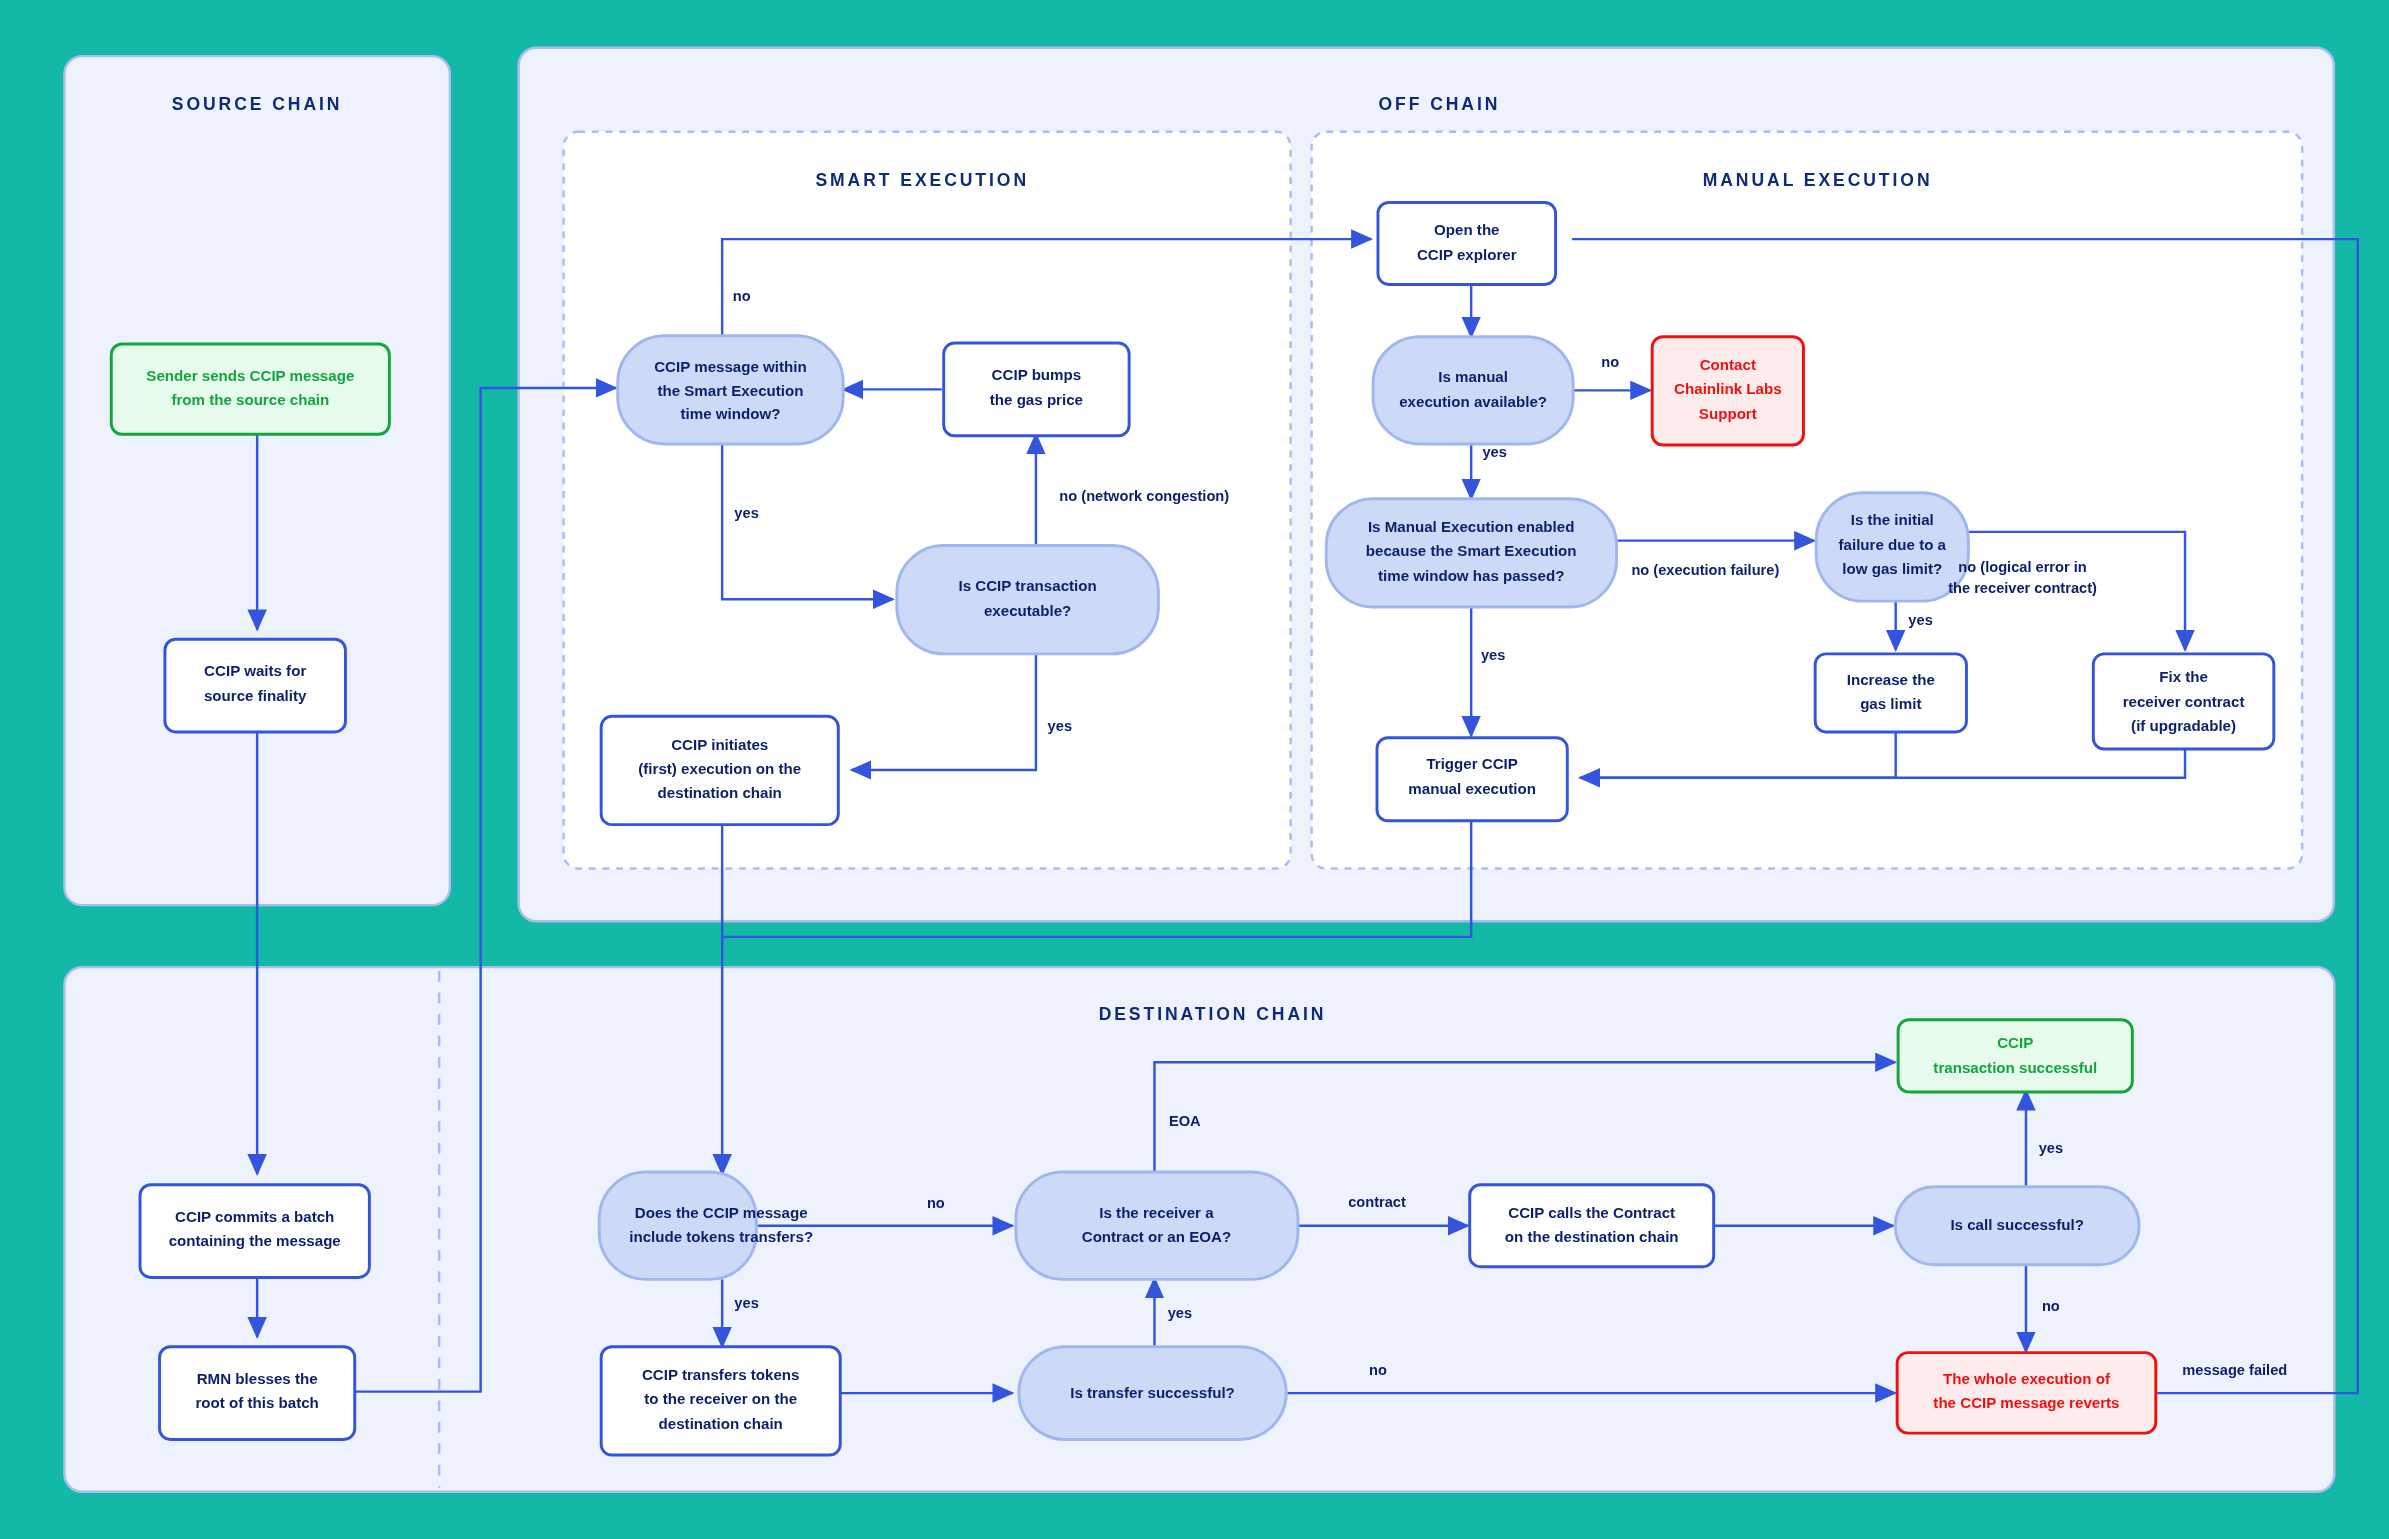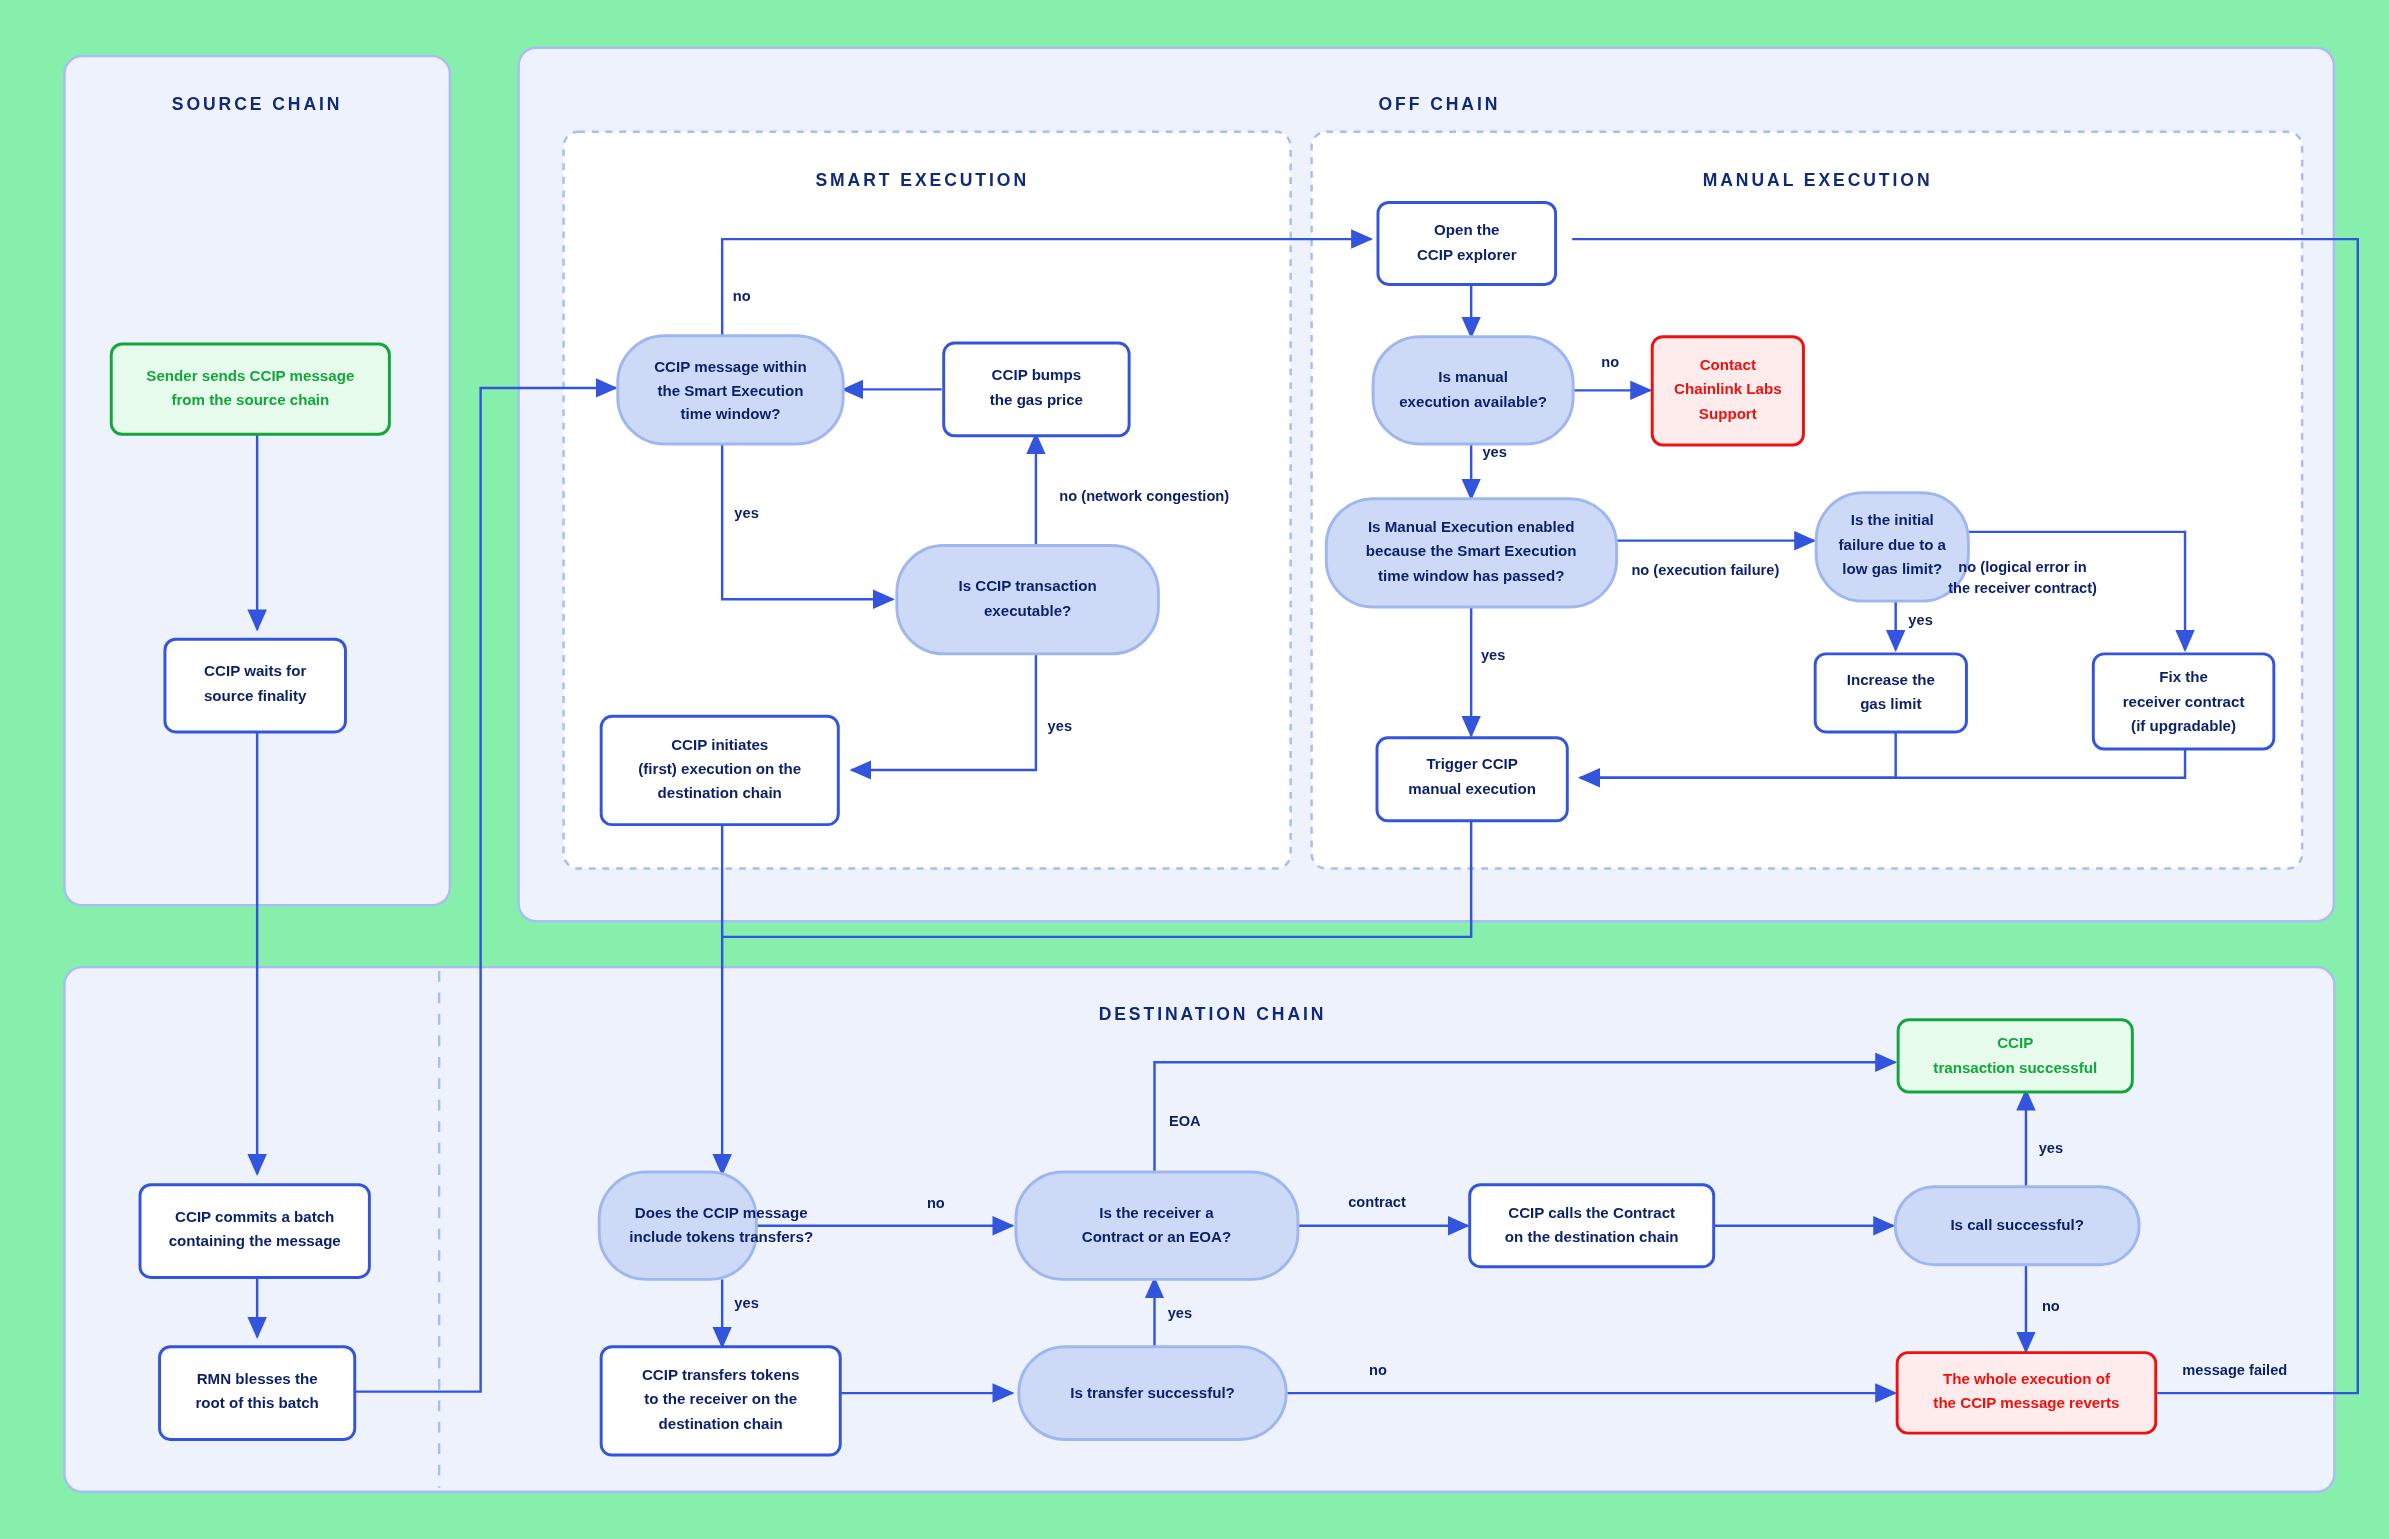--- a/index.html
+++ b/index.html
@@ -1,16 +1,16 @@
 <!DOCTYPE html>
 <html style="font-size:7.8px"><head>
 <meta charset="utf-8">
 <style>
   html,body{margin:0;padding:0;background:#ffffff;}
-  #root{position:relative;width:2389px;height:1539px;background:#86efac;
+  #root{position:relative;width:2389px;height:1539px;background:#14b8a6;
         font-family:"Liberation Sans",sans-serif;overflow:hidden;}
   svg{position:absolute;left:0;top:0;width:2389px;height:1539px;}
   .nodeText{font-family:"Liberation Sans",sans-serif;font-weight:bold;
             text-anchor:middle;dominant-baseline:middle;}
   .edgeLabel{font-family:"Liberation Sans",sans-serif;font-weight:bold;
              font-size:30px;fill:#0b1f6b;text-anchor:middle;dominant-baseline:middle;}
   .panelTitle{font-family:"Liberation Sans",sans-serif;font-weight:bold;
               font-size:36px;letter-spacing:6px;fill:#0e2a78;text-anchor:middle;}
 </style>
 </head>

